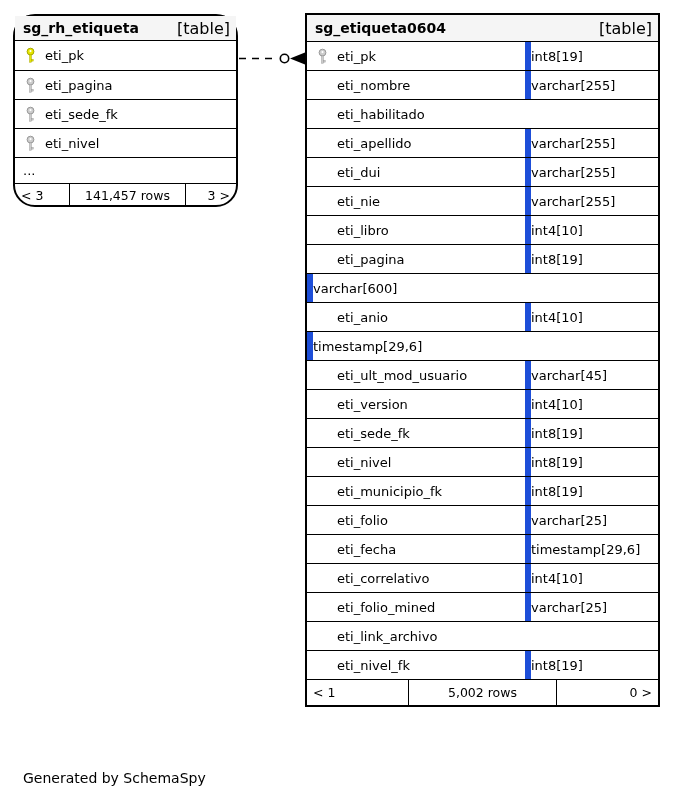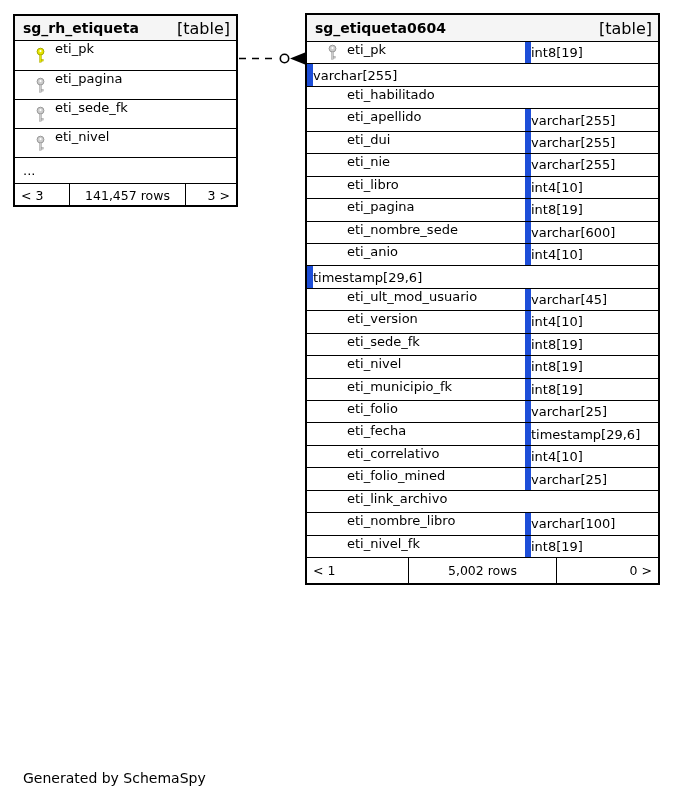--- a/index.html
+++ b/index.html
@@ -13,22 +13,22 @@
   }
   * { box-sizing: border-box; }
 
   .table-box {
     position: absolute;
     background: #ffffff;
     border: 2px solid #000000;
     display: flex;
     flex-direction: column;
   }
-  #left-table  { left: 13px;  top: 14px; width: 225px; height: 193px; }
-  #right-table { left: 305px; top: 13px; width: 355px; height: 572px; }
+  #left-table  { left: 13px;  top: 14px; width: 225px; height: 193px; border-radius: 22px; }
+  #right-table { left: 305px; top: 13px; width: 355px; height: 694px; }
 
   .tbl-header {
     background: #f5f5f5;
     border-bottom: 1px solid #000000;
     display: flex;
     justify-content: space-between;
     align-items: center;
     padding: 0 6px 0 8px;
     flex: 0 0 auto;
   }
@@ -46,21 +46,22 @@
     border-top: 1px solid #000000;
     background: #ffffff;
   }
   .tbl-rows .row:first-child { border-top: none; }
   #left-table  .row { height: 29px; flex: 0 0 auto; }
   #right-table .row { flex: 1 1 0; min-height: 0; }
 
   .cell-name {
     flex: 1 1 auto;
     display: flex;
-    padding-left: 20px;
+    align-items: center;
+    padding-left: 10px;
     font-size: 13px;
     white-space: nowrap;
     overflow: hidden;
   }
   .key-slot {
     width: 20px;
     flex: 0 0 20px;
     display: inline-flex;
     align-items: center;
   }
@@ -203,20 +204,24 @@
               <circle cx="5.5" cy="4.1" r="1.1" fill="#ffffff"></circle>
               <rect x="4.6" y="7.9" width="1.8" height="7.3" fill="#cccccc" stroke="#999999" stroke-width="0.5"></rect>
               <rect x="6.3" y="12.5" width="1.9" height="1.6" fill="#cccccc" stroke="#999999" stroke-width="0.5"></rect>
             </svg>
           </span>
           <span>eti_pk</span>
         </div>
         <div class="cell-type">int8[19]</div>
       </div>
       <div class="row">
+        <div class="cell-name">
+          <span class="key-slot"></span>
+          <span>eti_nombre</span>
+        </div>
         <div class="cell-type">varchar[255]</div>
       </div>
       <div class="row">
         <div class="cell-name">
           <span class="key-slot"></span>
           <span>eti_habilitado</span>
         </div>
       </div>
       <div class="row">
         <div class="cell-name">
@@ -247,24 +252,20 @@
         <div class="cell-type">int4[10]</div>
       </div>
       <div class="row">
         <div class="cell-name">
           <span class="key-slot"></span>
           <span>eti_pagina</span>
         </div>
         <div class="cell-type">int8[19]</div>
       </div>
       <div class="row">
-        <div class="cell-name">
-          <span class="key-slot"></span>
-          <span>eti_nombre_sede</span>
-        </div>
         <div class="cell-type">varchar[600]</div>
       </div>
       <div class="row">
         <div class="cell-name">
           <span class="key-slot"></span>
           <span>eti_anio</span>
         </div>
         <div class="cell-type">int4[10]</div>
       </div>
       <div class="row">
@@ -331,27 +332,20 @@
           <span class="key-slot"></span>
           <span>eti_folio_mined</span>
         </div>
         <div class="cell-type">varchar[25]</div>
       </div>
       <div class="row">
         <div class="cell-name">
           <span class="key-slot"></span>
           <span>eti_link_archivo</span>
         </div>
-      </div>
-      <div class="row">
-        <div class="cell-name">
-          <span class="key-slot"></span>
-          <span>eti_nombre_libro</span>
-        </div>
-        <div class="cell-type">varchar[100]</div>
       </div>
       <div class="row">
         <div class="cell-name">
           <span class="key-slot"></span>
           <span>eti_nivel_fk</span>
         </div>
         <div class="cell-type">int8[19]</div>
       </div>
     </div>
   <div class="tbl-footer">

